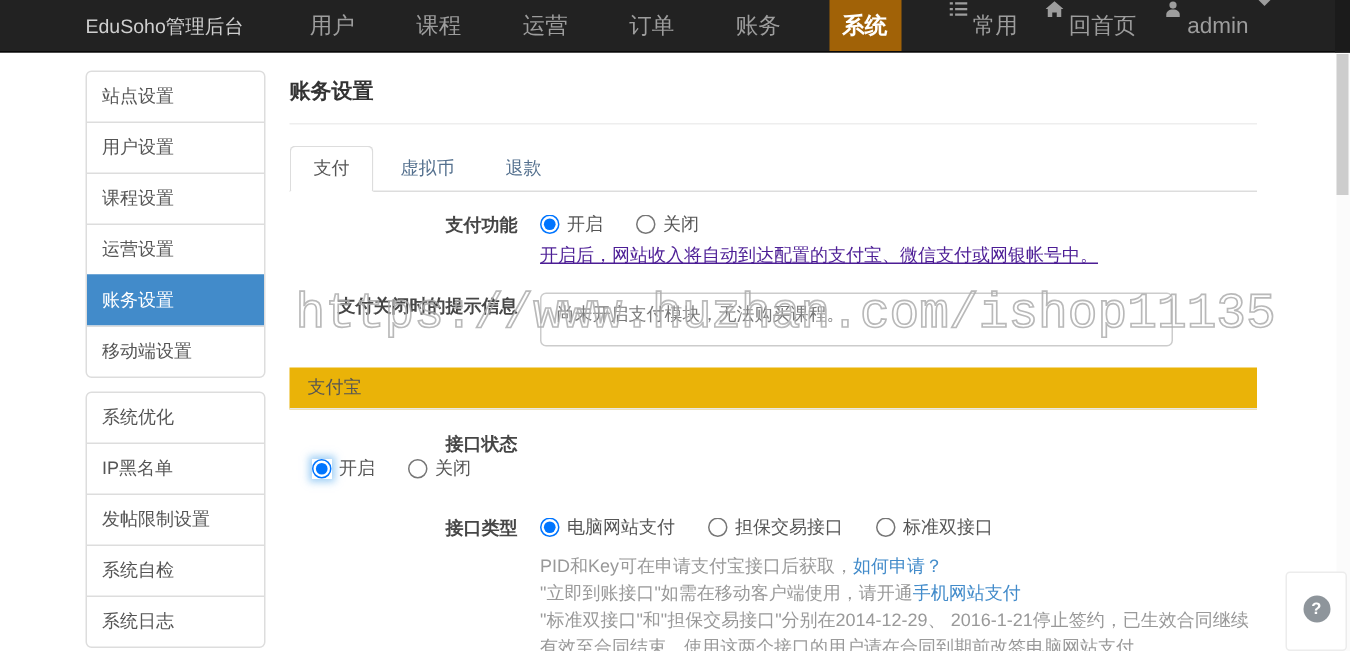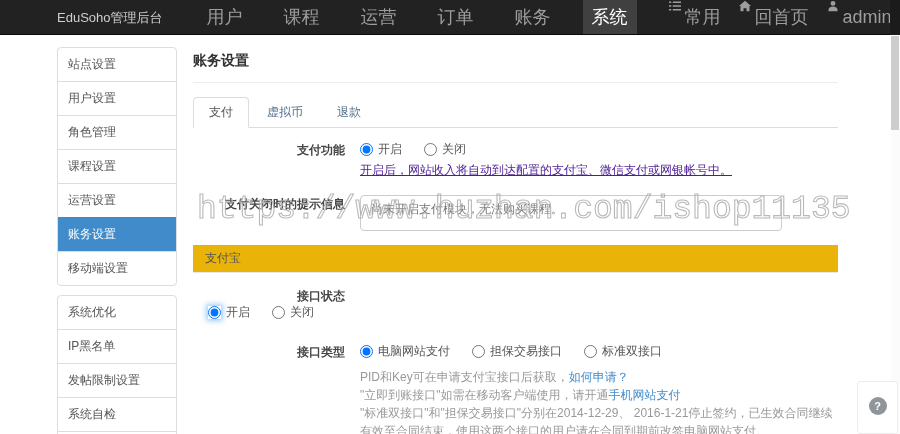--- a/index.html
+++ b/index.html
@@ -13,24 +13,24 @@
   .navbar {
     position:absolute; top:0; left:0; width:900px; height:35px;
     background:#222; border-bottom:1px solid #090909;
     display:flex; align-items:stretch; z-index:50;gap:23px;
   }
   .navbar-brand {
     padding:0 12px 0 57px; line-height:35px; color:#cfcfcf; font-size:13px;
     white-space:nowrap;
   }
   .nav-item {
-    padding:0 9px; line-height:35px; color:#9d9d9d; font-size:18px; cursor:pointer;
+    padding:0 9px; line-height:35px; color:#9d9d9d; font-size:15px; cursor:pointer;
     white-space:nowrap;
   }
-  .nav-item.active { background:#404040; color:#fff; }
+  .nav-item.active { background:#a16207; color:#fff;font-weight:bold; }
   .navbar-right { margin-left:auto; display:flex; padding-right:52px; }
   .navbar-right .nav-item { display:flex; align-items:flex-start; gap:4px; }
   .nav-icon { display:inline-block; width:12px; height:12px; }
   .nav-icon svg { display:block; width:12px; height:12px; fill:#9d9d9d; }
   .caret {
     display:inline-block; width:0; height:0; margin-left:3px;
     border-left:4px solid transparent; border-right:4px solid transparent;
     border-top:4px solid #9d9d9d;
   }
   .navbar-scroll-cap { position:absolute; right:0; top:0; width:10px; height:35px; background:#1b1b1b; }
@@ -153,21 +153,20 @@
 </div>
 
 <div class="scrollbar-track">
   <div class="scrollbar-thumb"></div>
 </div>
 
 <div class="sidebar">
   <div class="panel">
     <div class="side-item">站点设置</div>
     <div class="side-item">用户设置</div>
-    <div class="side-item">角色管理</div>
     <div class="side-item">课程设置</div>
     <div class="side-item">运营设置</div>
     <div class="side-item active">账务设置</div>
     <div class="side-item">移动端设置</div>
   </div>
   <div class="panel">
     <div class="side-item">系统优化</div>
     <div class="side-item">IP黑名单</div>
     <div class="side-item">发帖限制设置</div>
     <div class="side-item">系统自检</div>

